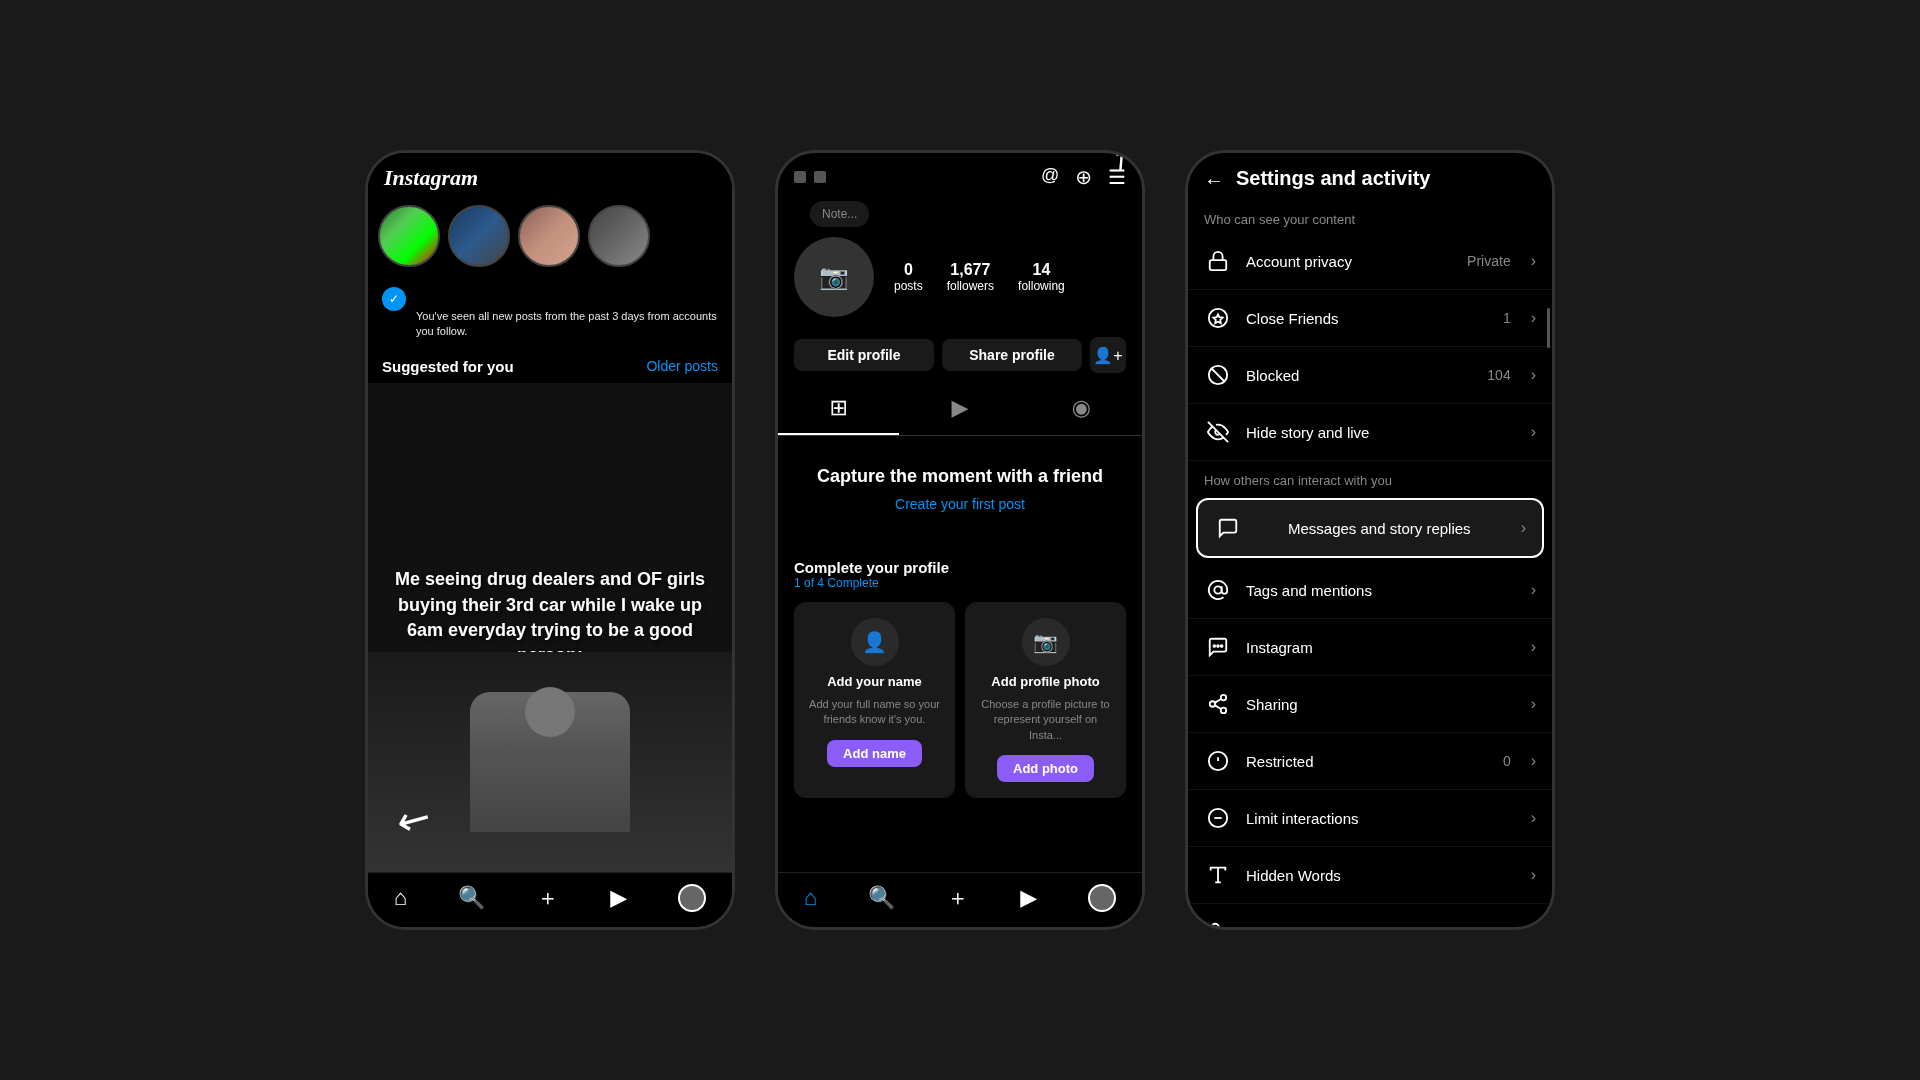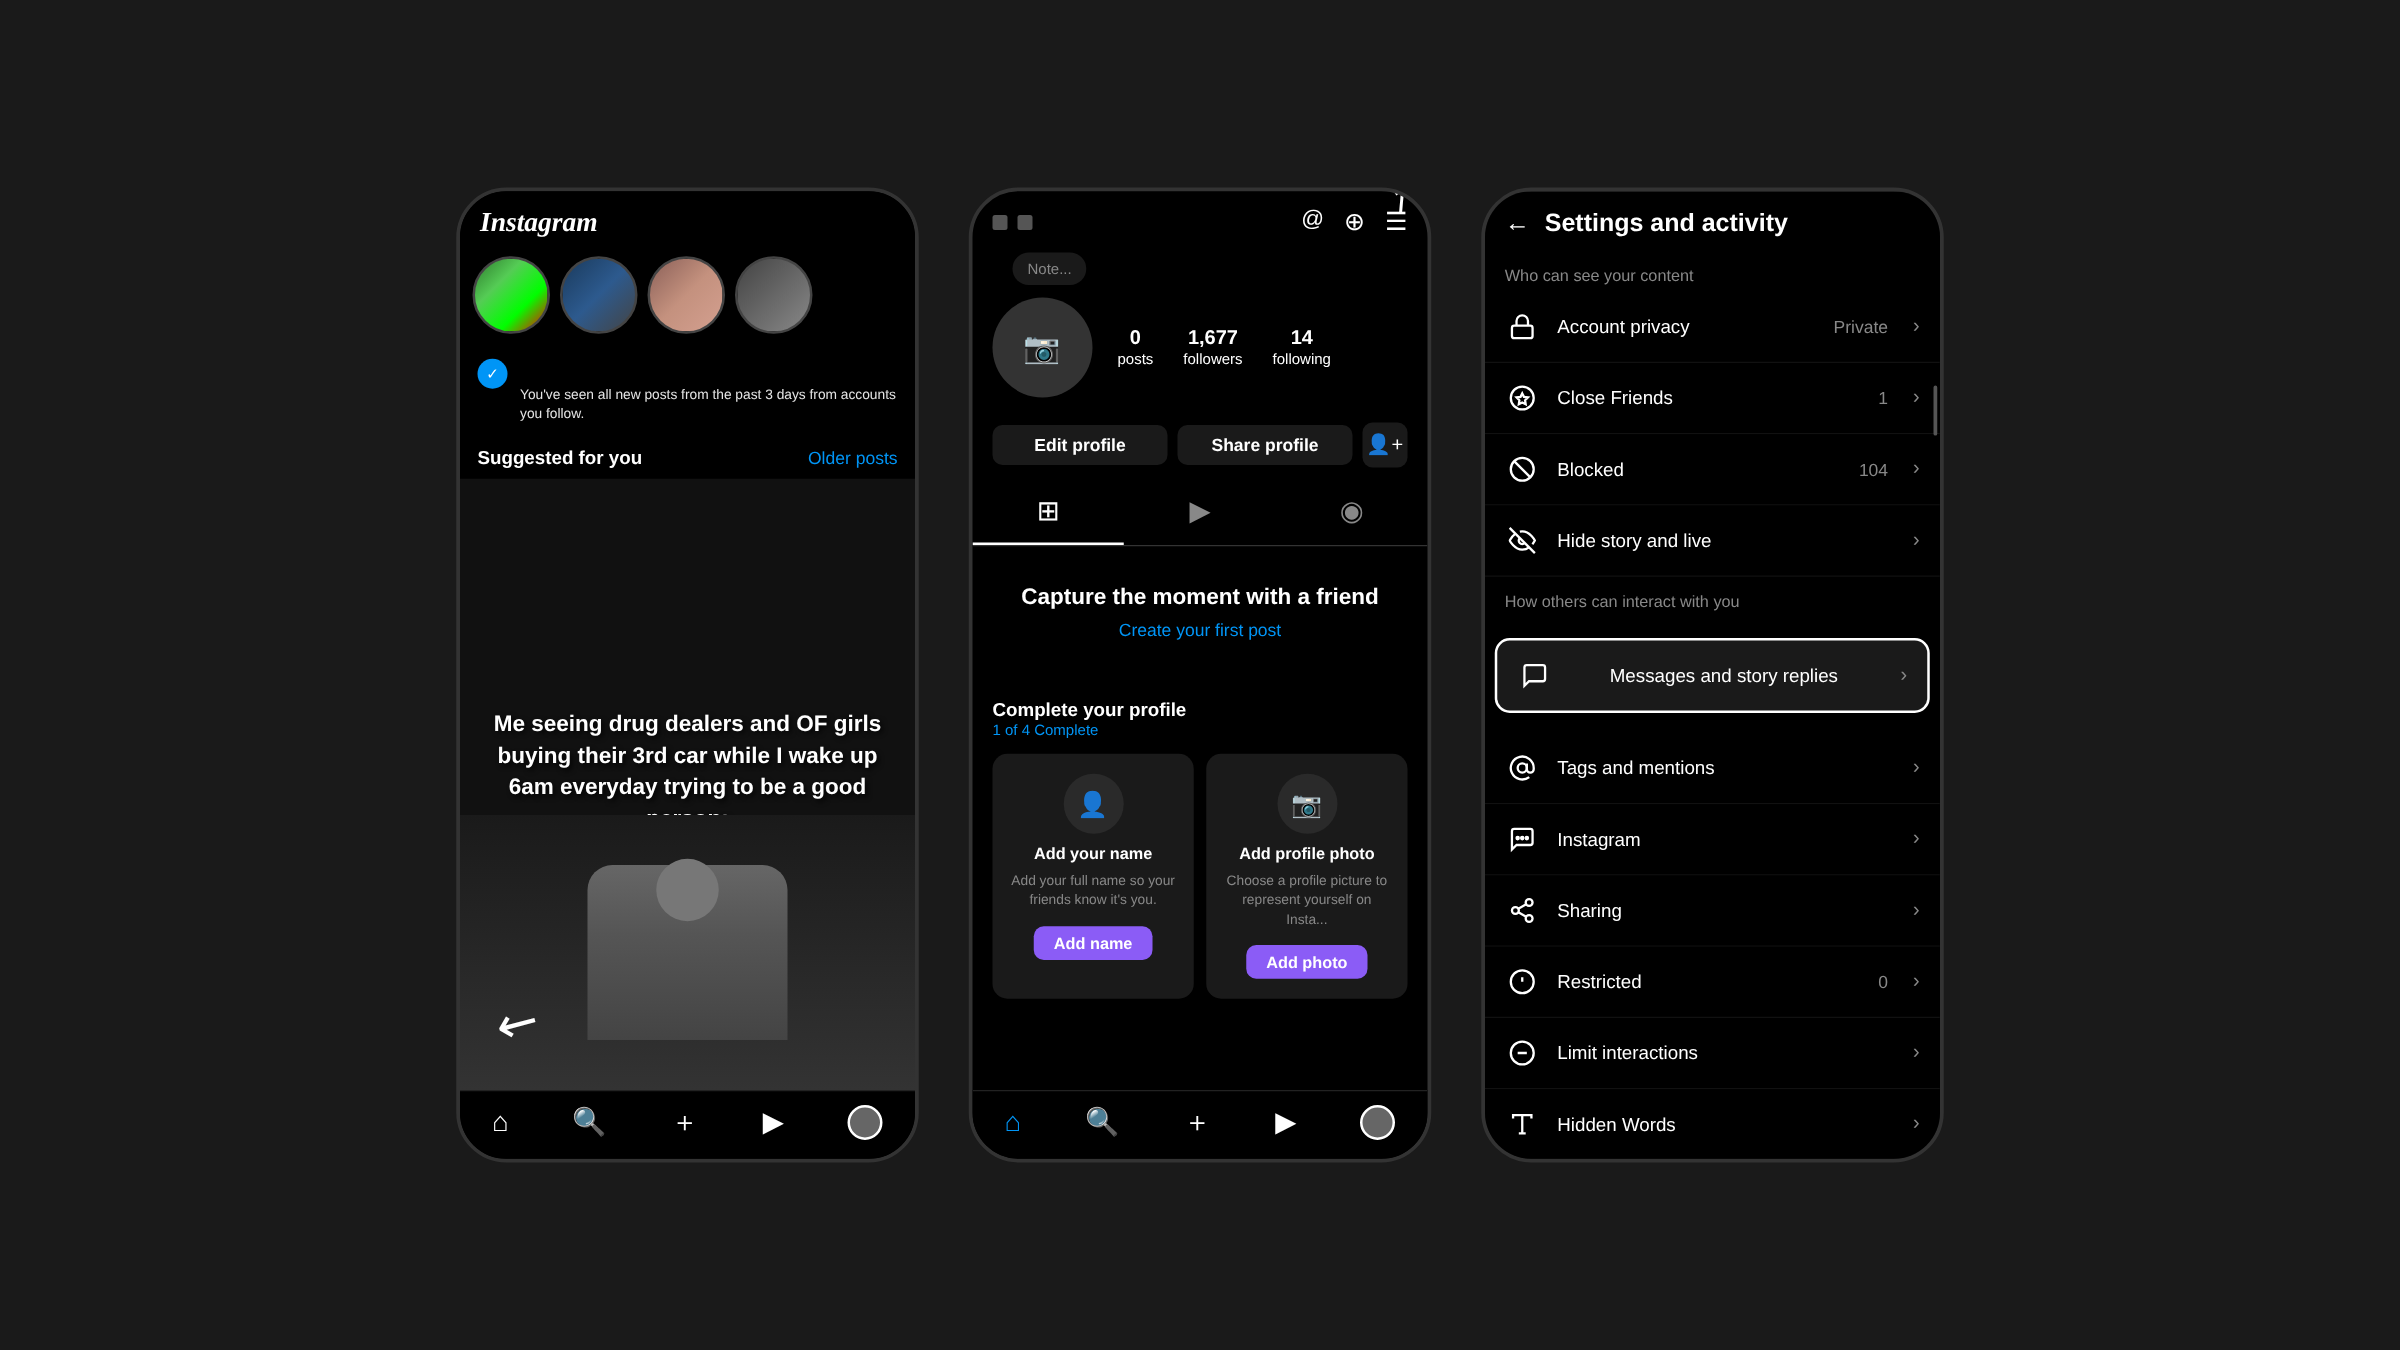--- a/index.html
+++ b/index.html
@@ -624,21 +624,21 @@
           <path d="M17.94 17.94A10.07 10.07 0 0112 20c-7 0-11-8-11-8a18.45 18.45 0 015.06-5.94M9.9 4.24A9.12 9.12 0 0112 4c7 0 11 8 11 8a18.5 18.5 0 01-2.16 3.19m-6.72-1.07a3 3 0 11-4.24-4.24"></path>
           <line x1="1" y1="1" x2="23" y2="23"></line>
         </svg>
     </div>
     <span class="setting-text">Hide story and live</span>
     <span class="chevron">›</span>
   </div>
 
   <div class="settings-section-label">How others can interact with you</div>
 
-  <div class="settings-item highlighted" style="border:2px solid #fff; border-radius:12px; margin: 16px 8px; background:#1a1a1a;gap:46px;">
+  <div class="settings-item highlighted" style="border:2px solid #fff; border-radius:12px; margin: 4px 8px; background:#1a1a1a;gap:46px;">
     <div class="setting-icon">
       <svg width="22" height="22" viewBox="0 0 24 24" fill="none" stroke="#fff" stroke-width="2">
           <path d="M21 15a2 2 0 01-2 2H7l-4 4V5a2 2 0 012-2h14a2 2 0 012 2z"></path>
         </svg>
     </div>
     <span class="setting-text">Messages and story replies</span>
     <span class="chevron">›</span>
   </div>
 
   <div class="settings-item">

